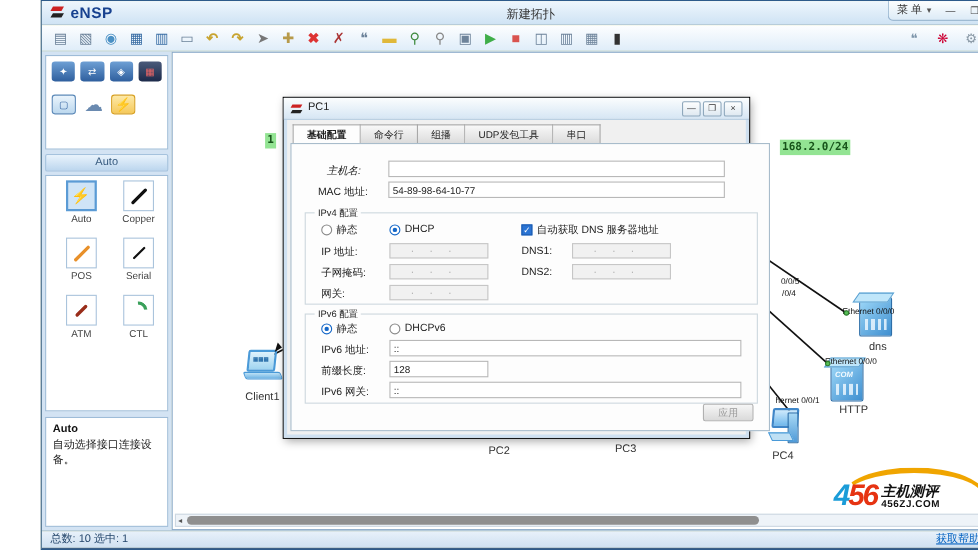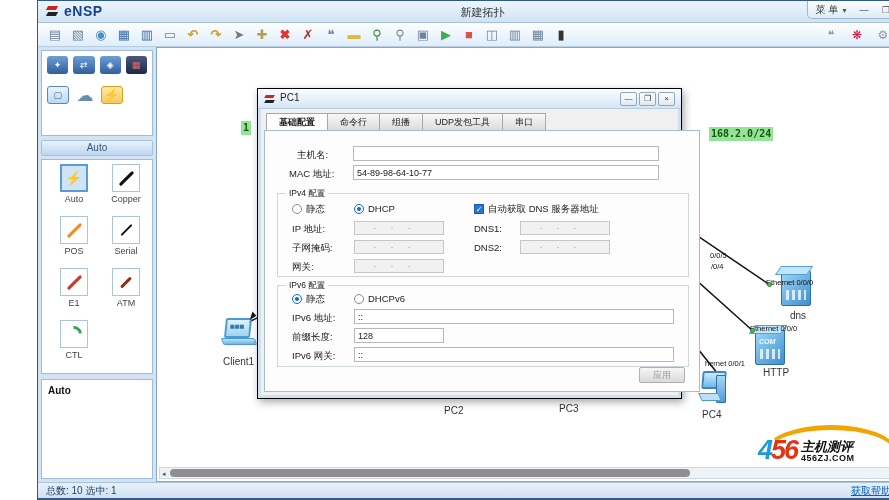--- a/index.html
+++ b/index.html
@@ -250,39 +250,34 @@
         <div class="conn-label">POS</div>
       </div>
       <div class="conn-item">
         <div class="conn-icon">
             <span class="bar serial"></span>
           </div>
         <div class="conn-label">Serial</div>
       </div>
       <div class="conn-item">
         <div class="conn-icon">
-            <span class="bar e1"></span>
-          </div>
-        <div class="conn-label">E1</div>
-      </div>
-      <div class="conn-item">
-        <div class="conn-icon">
             <span class="bar atm"></span>
           </div>
         <div class="conn-label">ATM</div>
       </div>
       <div class="conn-item">
         <div class="conn-icon">
             <span class="arc"></span>
           </div>
         <div class="conn-label">CTL</div>
       </div>
     </div>
     <div class="desc-panel">
       <div class="desc-title">Auto</div>
+      <div class="desc-text">自动选择接口连接设备。</div>
     </div>
   </div>
 
   <div class="canvas">
     <svg class="wires">
       <line x1="470" y1="140" x2="613" y2="237" stroke="#111" stroke-width="1.5"></line>
       <line x1="470" y1="170" x2="596" y2="283" stroke="#111" stroke-width="1.5"></line>
       <line x1="500" y1="250" x2="561" y2="326" stroke="#111" stroke-width="1.5"></line>
       <line x1="88" y1="276" x2="130" y2="255" stroke="#111" stroke-width="1.5"></line>
     </svg>
@@ -365,21 +360,21 @@
     </div>
     <div class="dlg-tabs">
       <span class="tab active">基础配置</span>
       <span class="tab">命令行</span>
       <span class="tab">组播</span>
       <span class="tab">UDP发包工具</span>
       <span class="tab">串口</span>
     </div>
     <div class="dlg-body">
 
-      <span class="flabel" style="left:32px; top:18px;">主机名:</span>
+      <span class="flabel" style="left:32px; top:18px;font-style:italic;">主机名:</span>
       <input class="tinput" style="left: 88px; top: 15px; width: 306px;" value="">
 
       <span class="flabel" style="left:24px; top:37px;">MAC 地址:</span>
       <input class="tinput" style="left: 88px; top: 34px; width: 306px;" value="54-89-98-64-10-77">
 
       <div class="grp" style="left:12px; top:62px; width:412px; height:84px;">
         <span class="grp-legend">IPv4 配置</span>
         <span class="radio" style="left:14px; top:10px;"></span>
         <span class="rlabel" style="left:28px; top:9px;">静态</span>
         <span class="radio sel" style="left:76px; top:10px;"></span>

